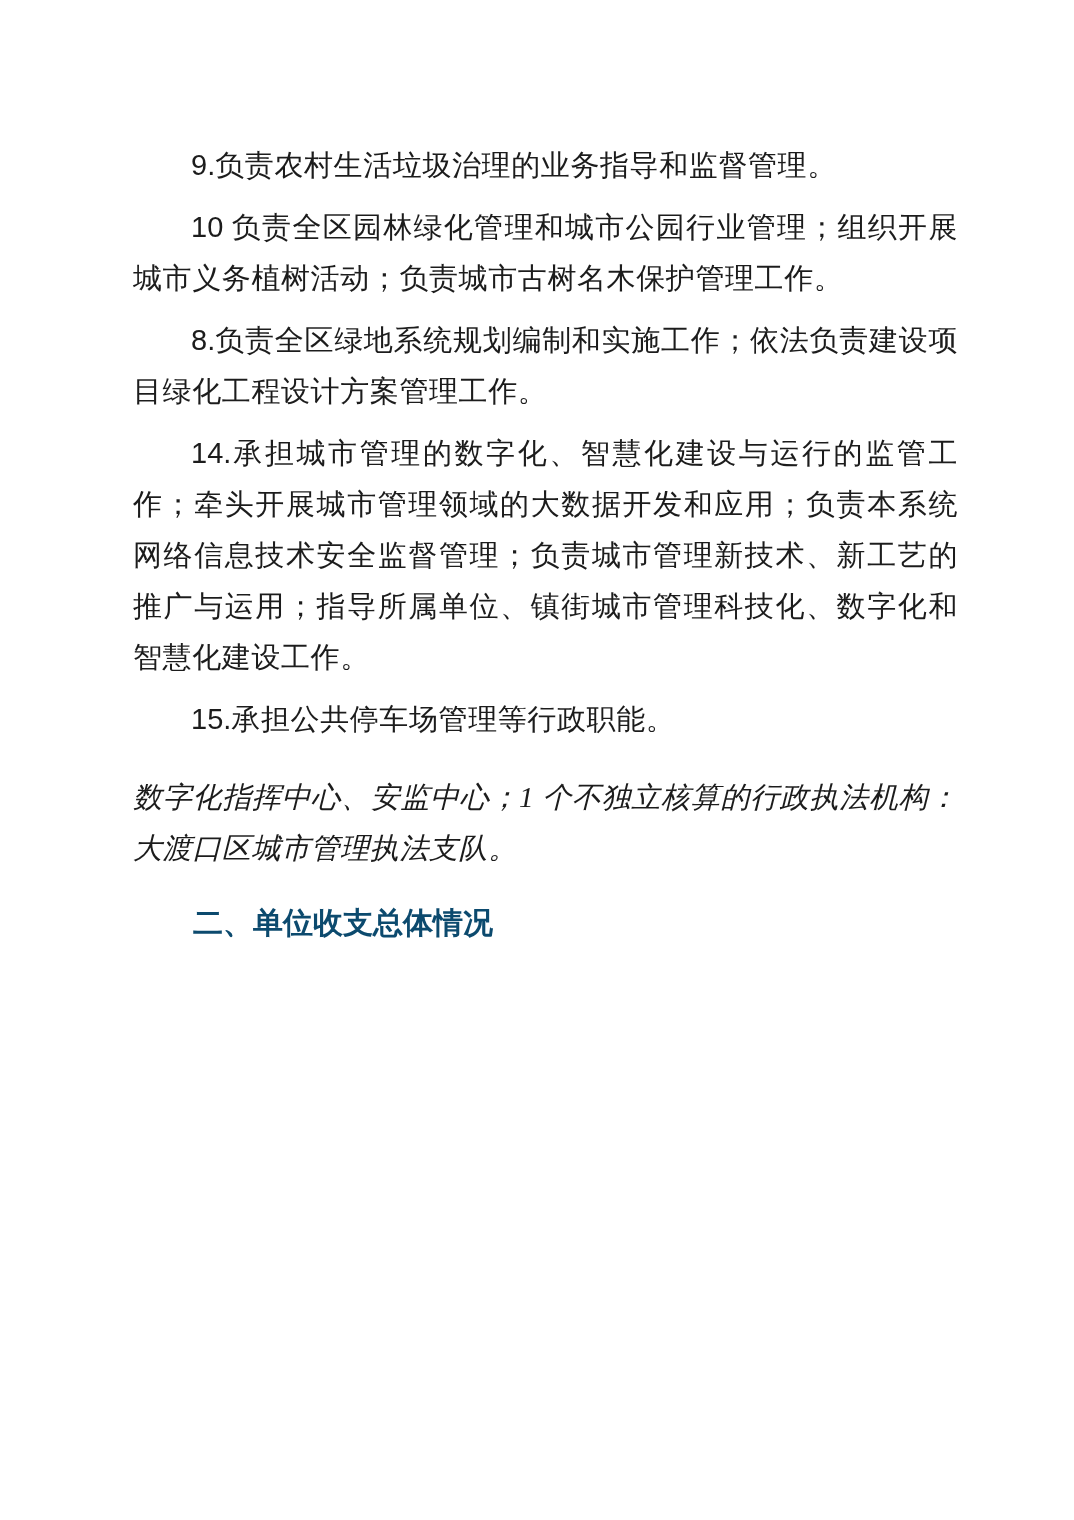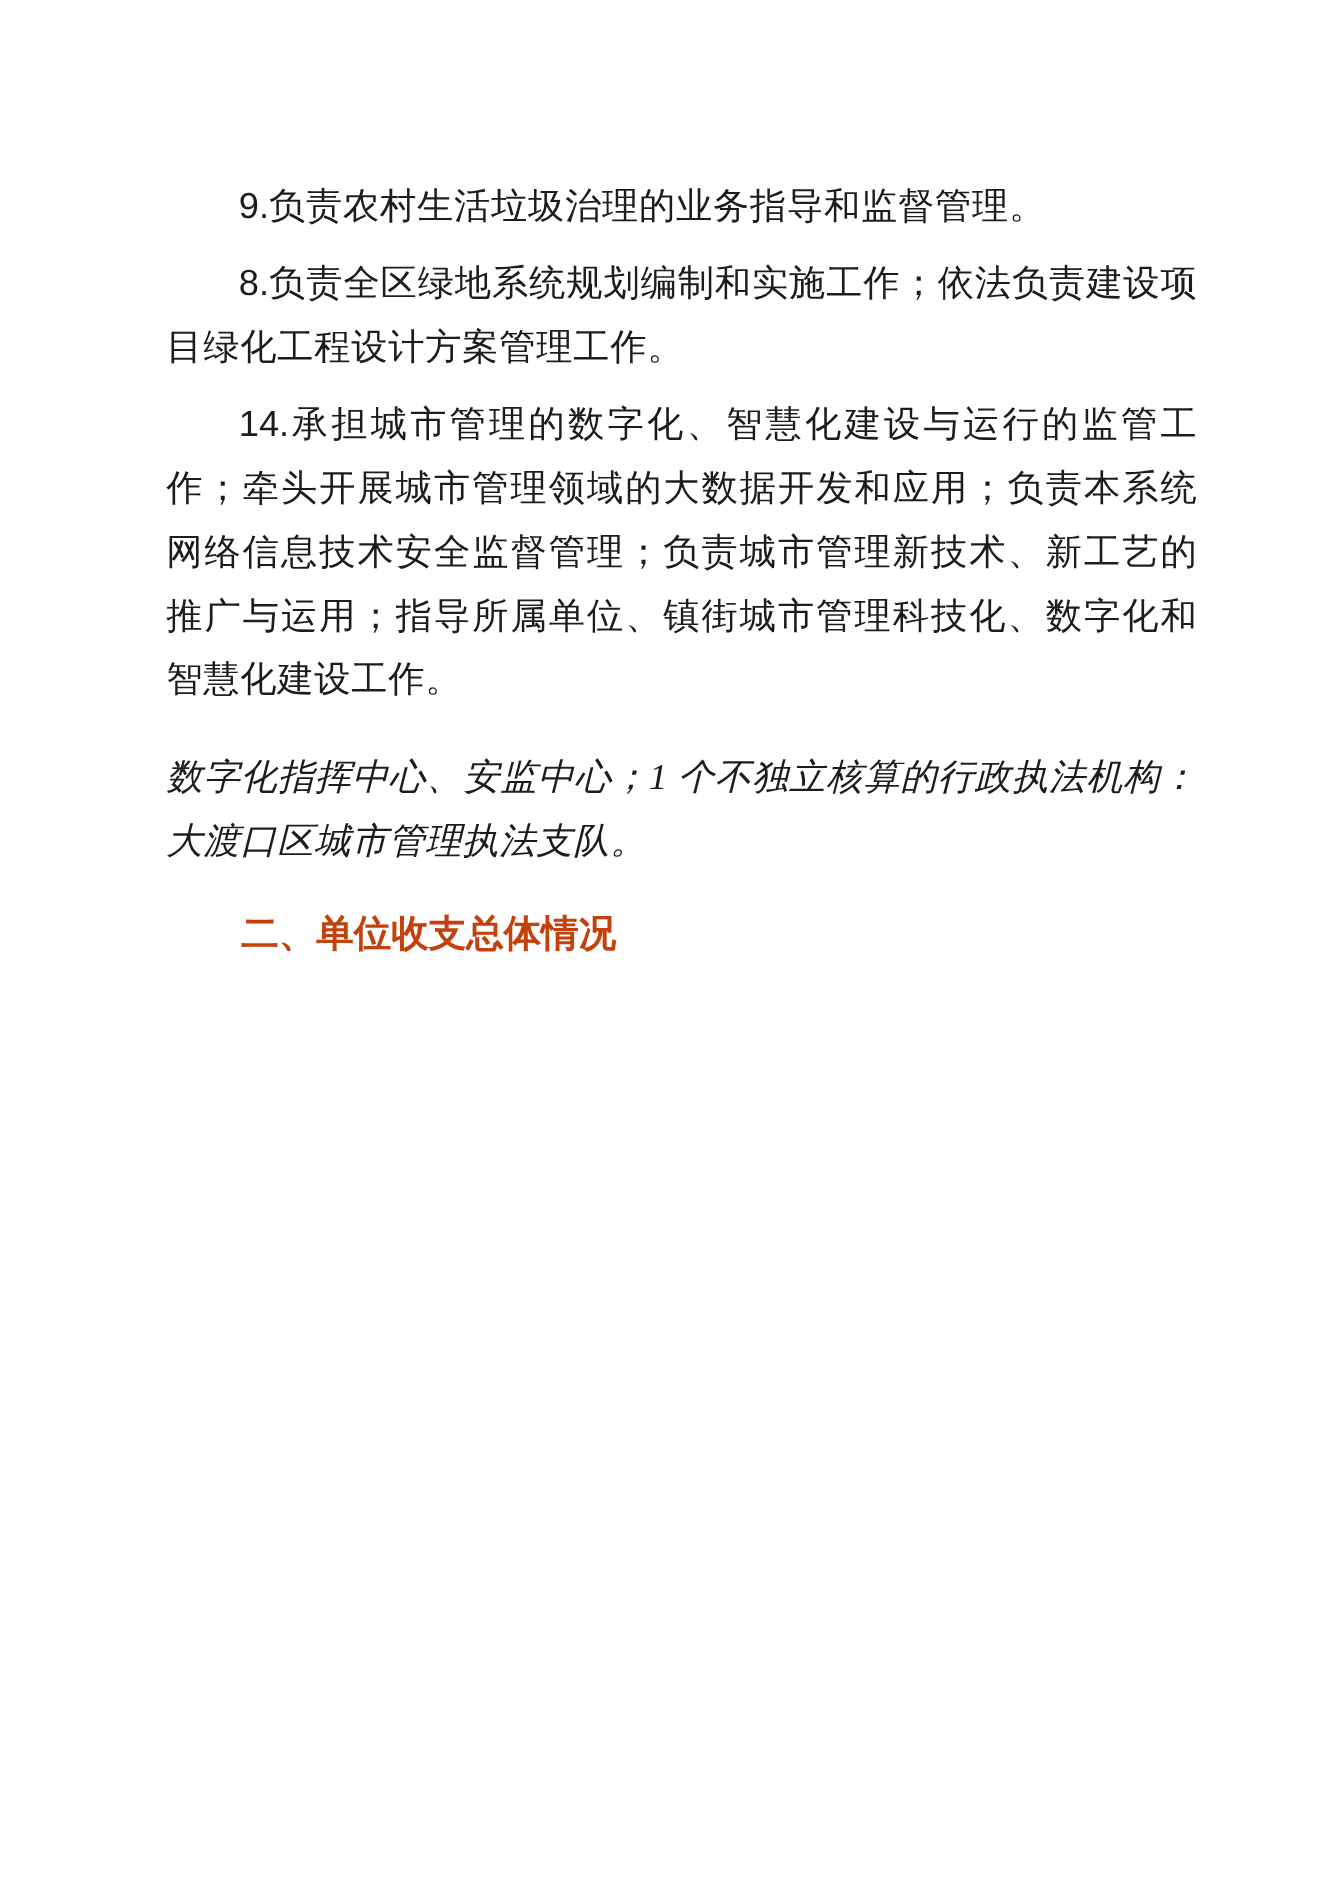--- a/index.html
+++ b/index.html
@@ -33,39 +33,41 @@
   .num {
     font-family: "Liberation Sans", "DejaVu Sans", sans-serif;
     letter-spacing: 0;
   }
   .section-heading {
     margin: 23px 0 0 0;
     font-family: "Liberation Sans", "DejaVu Sans", sans-serif;
     font-weight: bold;
     font-size: 30px;
     line-height: 51px;
-    color: #c2410c;
+    color: #0c4a6e;
     text-indent: 2em;
     text-align: left;
   }
 </style>
 </head>
 <body>
 
 <main class="page">
 
   <p class="body-para indent"><span class="num">9.</span><span>负责农村生活垃圾治理的业务指导和监督管理。</span></p>
 
+  <p class="body-para indent mt"><span class="num">10</span><span> 负责全区园林绿化管理和城市公园行业管理；组织开展城市义务植树活动；负责城市古树名木保护管理工作。</span></p>
 
   <p class="body-para indent mt"><span class="num">8.</span><span>负责全区绿地系统规划编制和实施工作；依法负责建设项目绿化工程设计方案管理工作。</span></p>
 
 
 
   <p class="body-para indent mt"><span class="num">14.</span><span>承担城市管理的数字化、智慧化建设与运行的监管工作；牵头开展城市管理领域的大数据开发和应用；负责本系统网络信息技术安全监督管理；负责城市管理新技术、新工艺的推广与运用；指导所属单位、镇街城市管理科技化、数字化和智慧化建设工作。</span></p>
 
+  <p class="body-para indent mt"><span class="num">15.</span><span>承担公共停车场管理等行政职能。</span></p>
 
 
 
   <p class="body-para no-indent gap"><span>数字化指挥中心、安监中心；1 个不独立核算的行政执法机构：大渡口区城市管理执法支队。</span></p>
 
   <h2 class="section-heading">二、单位收支总体情况</h2>
 
 </main>
 
 </body></html>

